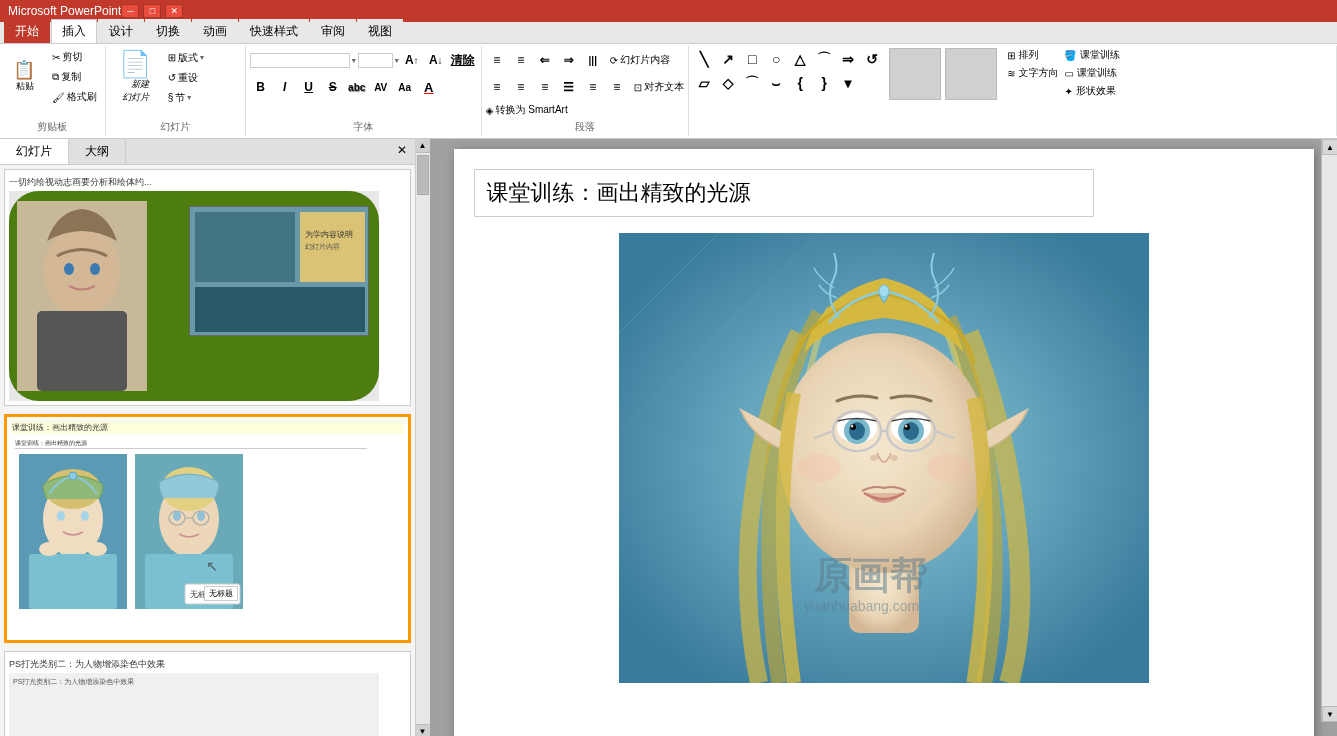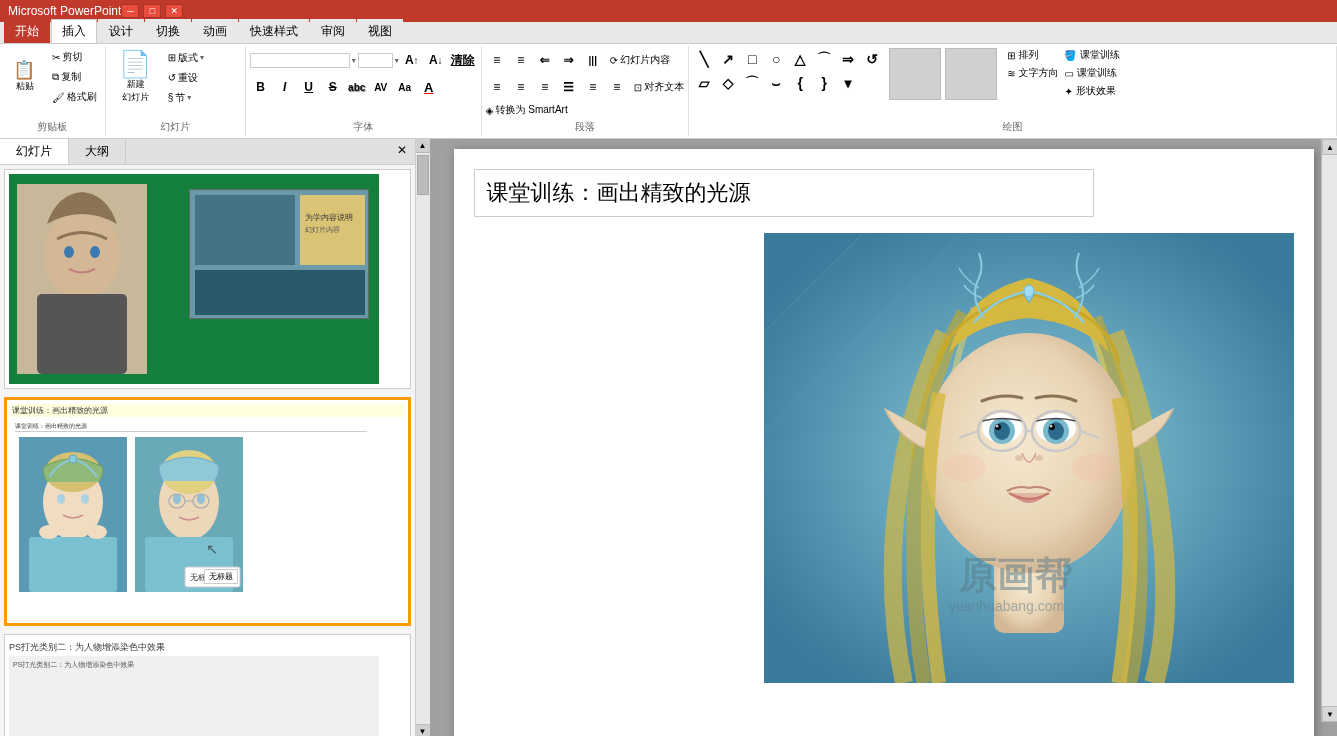--- a/index.html
+++ b/index.html
@@ -166,27 +166,28 @@
     .slide-thumb-label {
       font-size: 9px;
       color: #333;
       padding: 2px 0;
       overflow: hidden;
       white-space: nowrap;
     }
 
     
     .slide1-thumb {
-      background: #15803d;
+      background: #4d7c0f;
       width: 100%;
       height: 100%;
       display: flex;
       align-items: center;
       justify-content: center;
       position: relative;
+      border-radius: 30px;
     }
     .slide1-screen {
       width: 180px;
       height: 130px;
       background: #8aaabb;
       border: 1px solid #666;
       position: absolute;
       right: 10px;
       top: 15px;
       overflow: hidden;
@@ -224,21 +225,21 @@
       font-size: 22px;
       font-weight: normal;
       border: 1px solid #ccc;
       padding: 8px 12px;
       margin-bottom: 16px;
       width: 620px;
     }
 
     .slide-image-area {
       display: flex;
-      justify-content: flex-end;
+      justify-content: center;
     }
 
     
     .elf-portrait {
       width: 530px;
       height: 450px;
       position: relative;
       background: linear-gradient(160deg, #3a7a9a 0%, #5a9ab8 15%, #7abace 30%, #9ed4e0 50%, #b5dde5 65%, #8cc5d0 80%, #6aaabb 100%);
       overflow: hidden;
     }
@@ -403,21 +404,21 @@
         </div>
       </div>
     </div>
     <div class="ribbon-section-label">剪贴板</div>
   </div>
 
   <div class="ribbon-section" style="min-width:140px;">
     <div class="ribbon-section-top">
       <div class="ribbon-btn" style="min-width:52px;">
         <div class="btn-icon" style="font-size:26px;">📄</div>
-        <div class="btn-label" style="white-space:pre;text-align:center;">新建
+        <div class="btn-label" style="white-space:pre;text-align:right;font-style:italic;">新建
 幻灯片</div>
       </div>
       <div style="display:flex;flex-direction:column;gap:2px;">
         <div class="ribbon-small-btn">
           <span>⊞</span>
           <span>版式</span>
           <span class="dropdown-arrow">▾</span>
         </div>
         <div class="ribbon-small-btn">
           <span>↺</span>
@@ -546,38 +547,38 @@
         <div style="display:flex;align-items:center;gap:3px;font-size:10px;cursor:pointer;">
           <span>▭</span>
           <span>课堂训练</span>
         </div>
         <div style="display:flex;align-items:center;gap:3px;font-size:10px;cursor:pointer;">
           <span>✦</span>
           <span>形状效果</span>
         </div>
       </div>
     </div>
-    <div class="ribbon-section-label">绘图</div>
   </div>
 </div>
 
 <div class="main-layout">
 
   <div class="sidebar" style="display:flex;flex-direction:row;width:430px;">
     <div style="flex:1;display:flex;flex-direction:column;">
 
       <div class="sidebar-tabs">
         <div class="sidebar-tab active">幻灯片</div>
         <div class="sidebar-tab">大纲</div>
         <div class="sidebar-tab-close">✕</div>
       </div>
 
       <div class="slides-panel">
 
         <div class="slide-thumb">
+          <div class="slide-thumb-label">一切约绘视动志画要分析和绘体约...</div>
           <div class="slide-thumb-inner">
             <div class="slide1-thumb">
 
               <div style="position:absolute;left:8px;top:10px;width:130px;height:190px;overflow:hidden;">
                 <svg width="130" height="190" viewBox="0 0 130 190">
                   <rect width="130" height="190" fill="#c8b89a"></rect>
                   <ellipse cx="65" cy="70" rx="38" ry="45" fill="#d4b896"></ellipse>
                   <rect x="20" y="110" width="90" height="80" fill="#555" rx="5"></rect>
                   <ellipse cx="52" cy="68" rx="5" ry="6" fill="#3a7ab0"></ellipse>
                   <ellipse cx="78" cy="68" rx="5" ry="6" fill="#3a7ab0"></ellipse>

